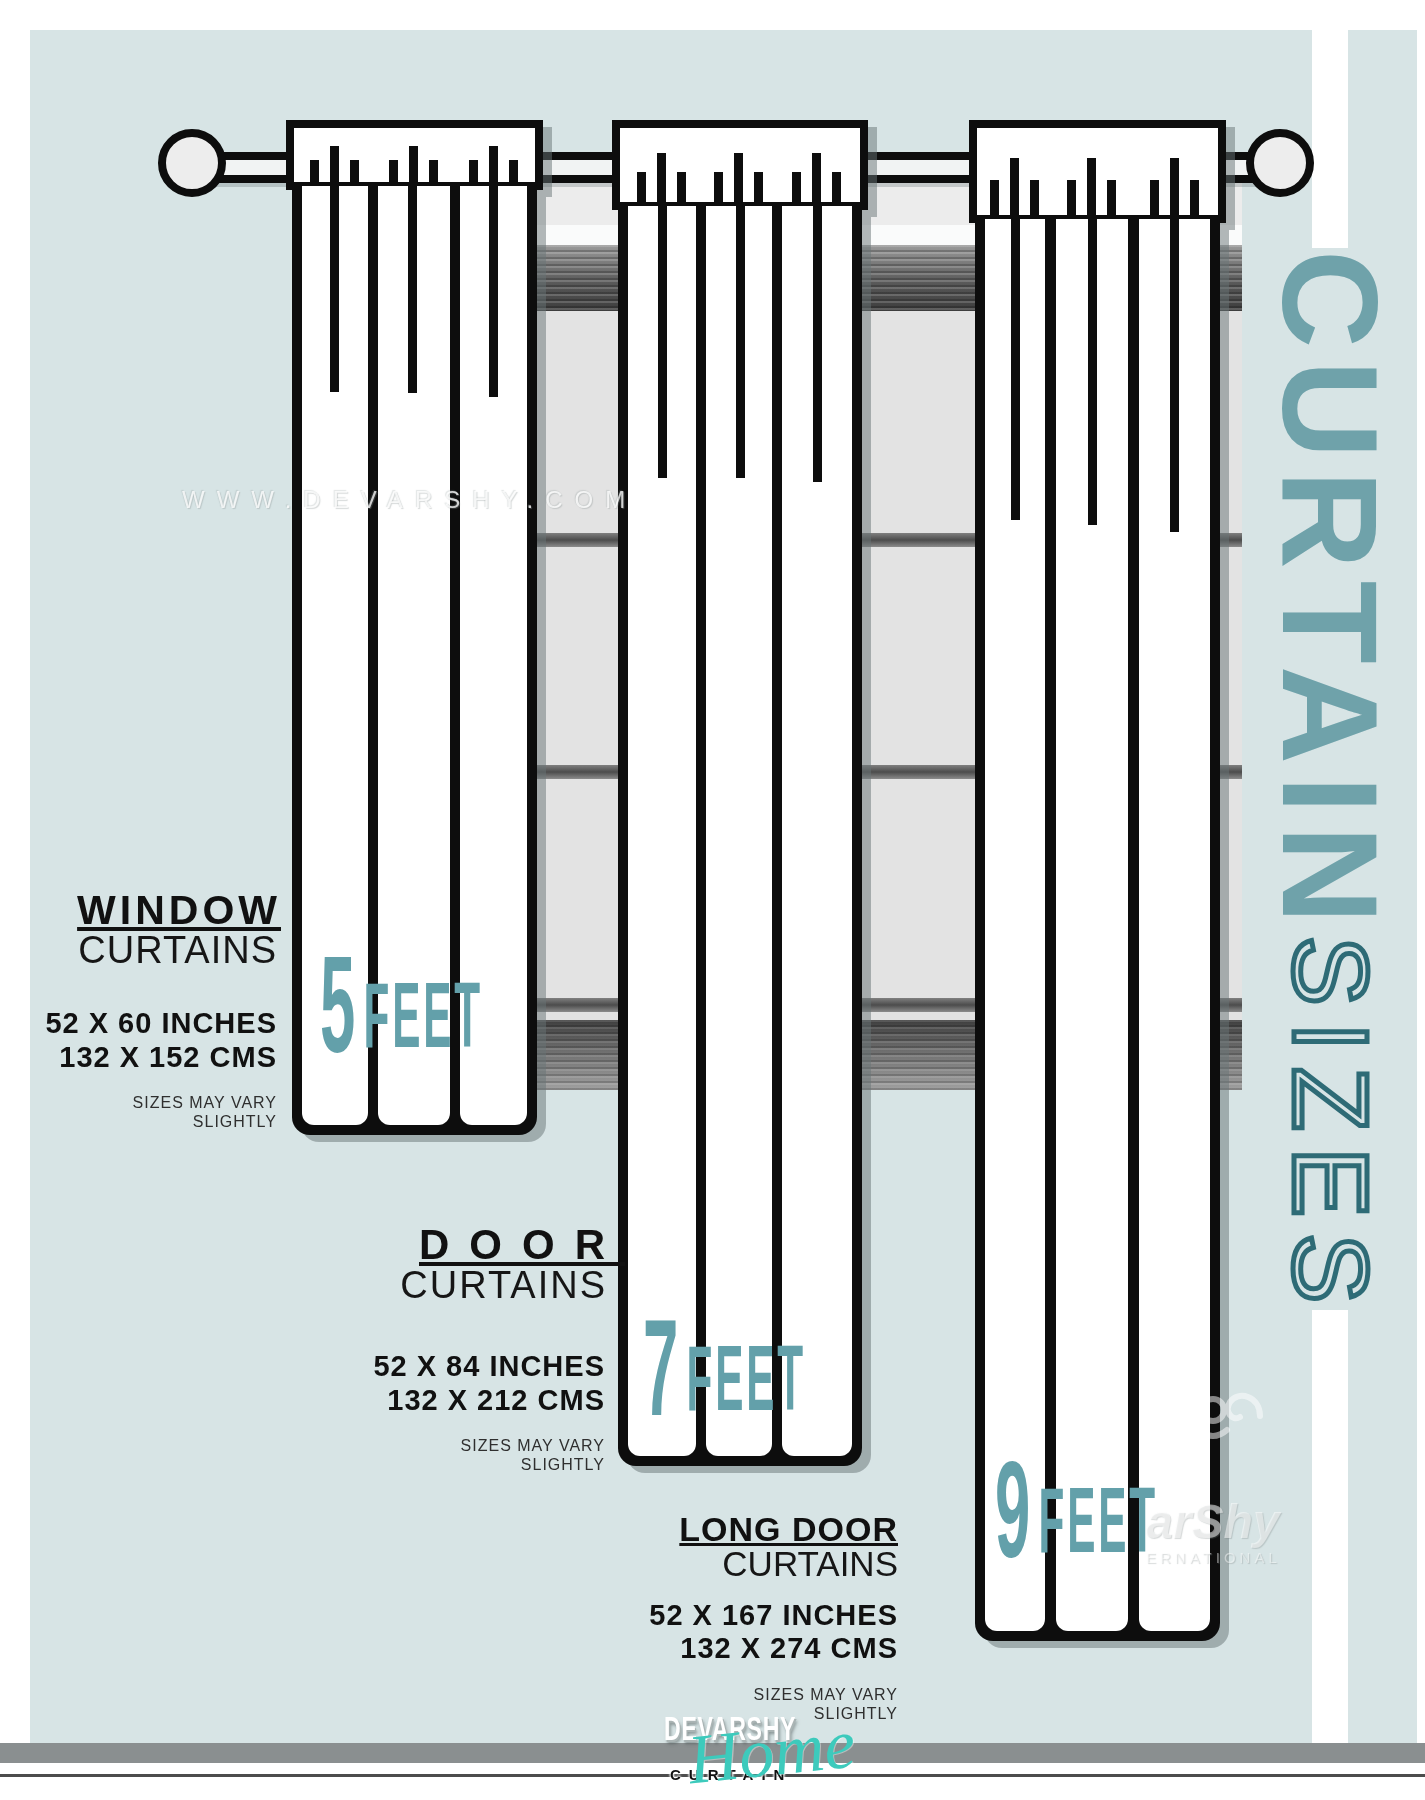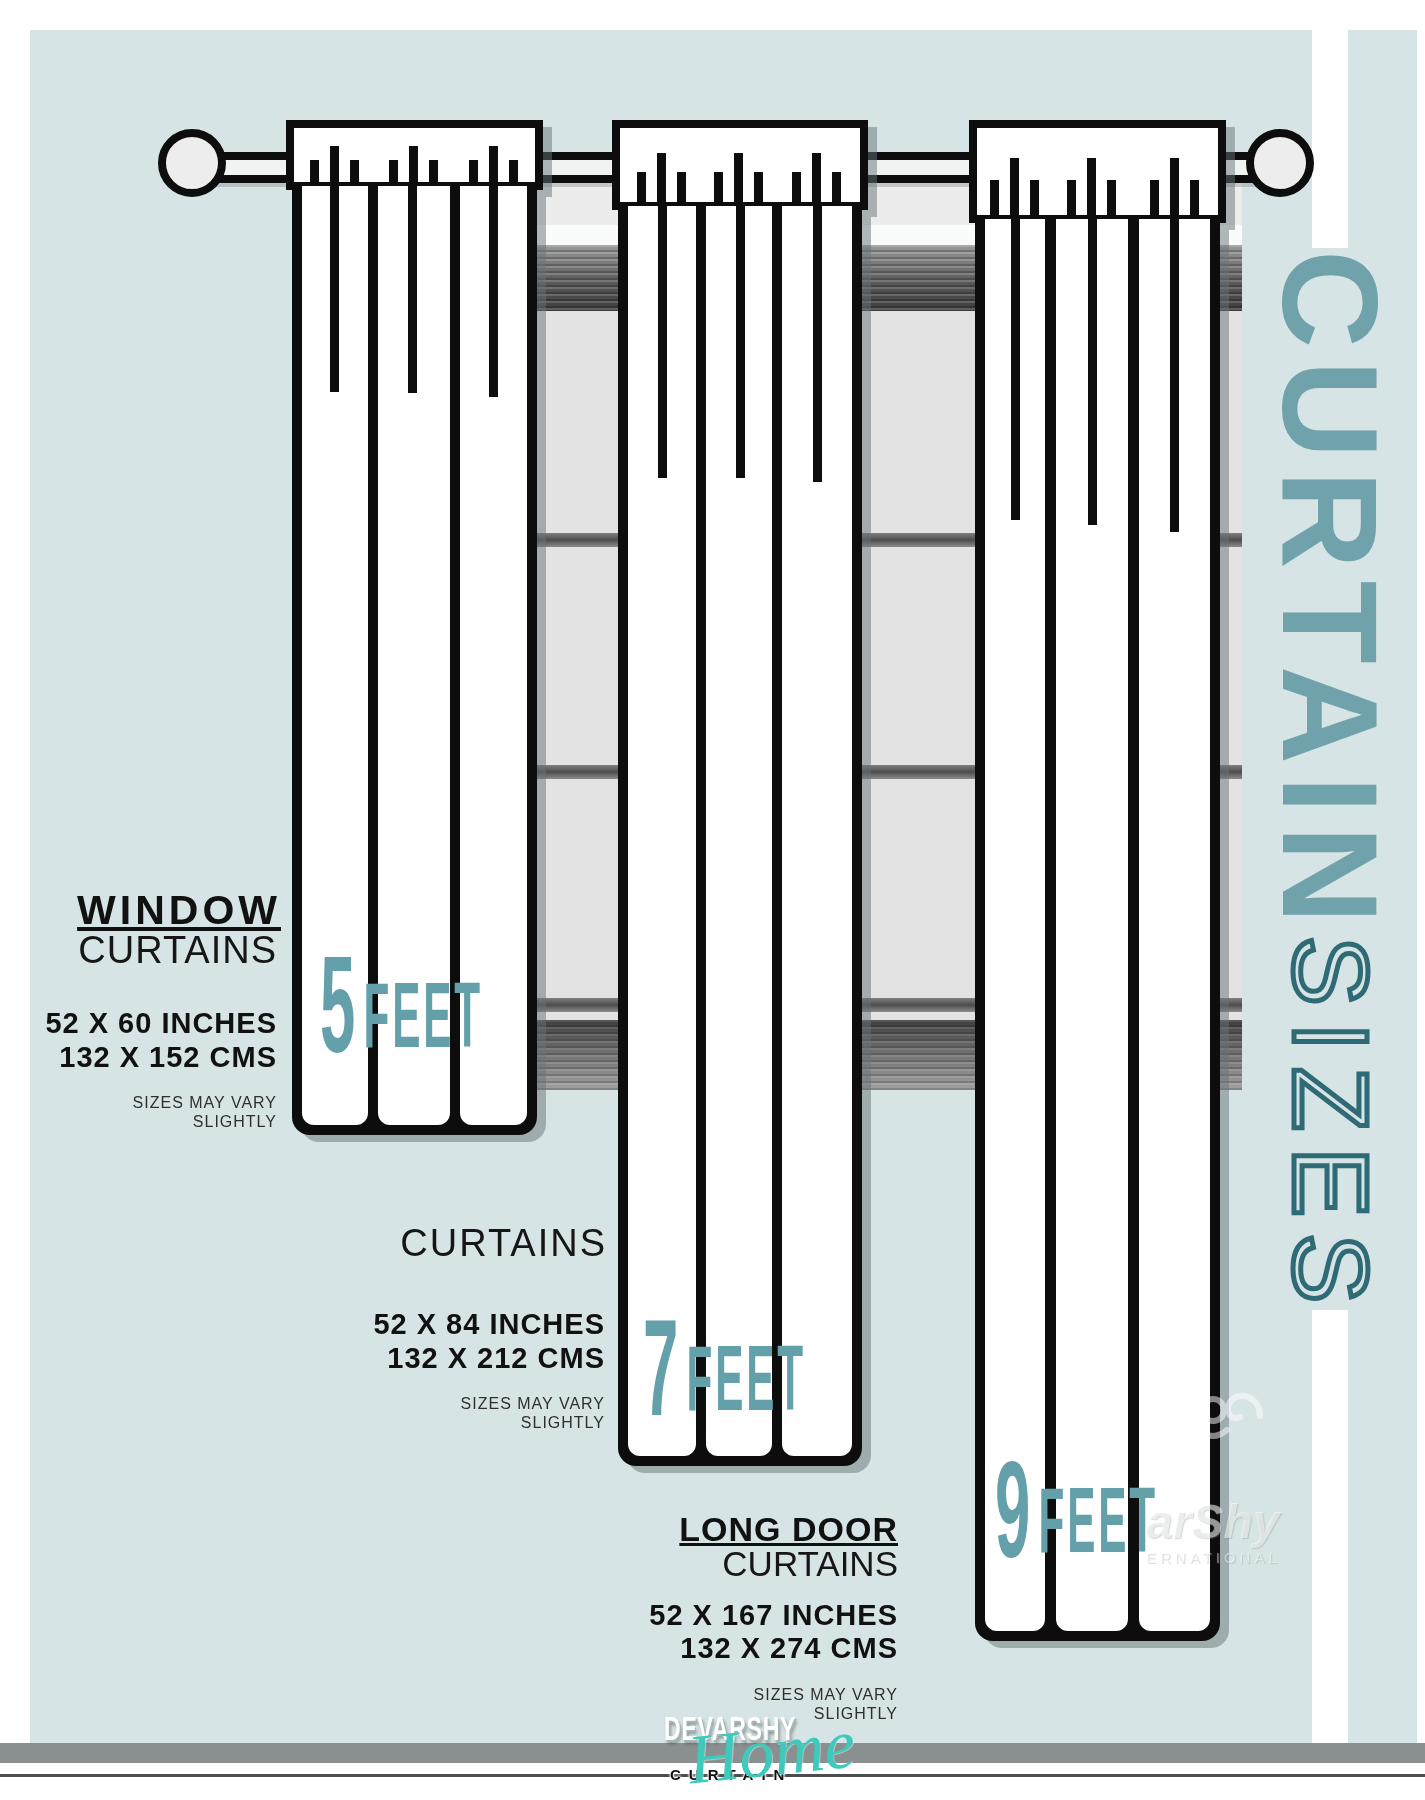--- a/index.html
+++ b/index.html
@@ -185,20 +185,21 @@
       <div class="c-body" style="left: 975px; top: 219px; width: 245px; height: 1422px;">
         <div class="c-panel" style="left: 10px; width: 60px; height: 1412px;"></div>
         <div class="c-panel" style="left: 81px; width: 72px; height: 1412px;"></div>
         <div class="c-panel" style="left: 164px; width: 71px; height: 1412px;"></div>
       </div>
       <div class="c-fold" style="left: 1011px; top: 219px; height: 301px;"></div>
       <div class="c-fold" style="left: 1088px; top: 219px; height: 306px;"></div>
       <div class="c-fold" style="left: 1170px; top: 219px; height: 313px;"></div>
     </div>
 
+  <div class="wm-url">WWW.DEVARSHY.COM</div>
 
   <div class="feet feet-0">
     <span class="feet-num">5</span>
     <span class="feet-word">FEET</span>
   </div>
   <div class="feet feet-1">
     <span class="feet-num">7</span>
     <span class="feet-word">FEET</span>
   </div>
   <div class="feet feet-2">
@@ -209,20 +210,21 @@
   <div class="sec sec-0">
     <div class="sec-h1">WINDOW</div>
     <div class="sec-h2">CURTAINS</div>
     <div class="sec-size first">52 X 60 INCHES</div>
     <div class="sec-size">132 X 152 CMS</div>
     <div class="sec-note first">SIZES MAY VARY</div>
     <div class="sec-note">SLIGHTLY</div>
   </div>
 
   <div class="sec sec-1">
+    <div class="sec-h1">DOOR</div>
     <div class="sec-h2">CURTAINS</div>
     <div class="sec-size first">52 X 84 INCHES</div>
     <div class="sec-size">132 X 212 CMS</div>
     <div class="sec-note first">SIZES MAY VARY</div>
     <div class="sec-note">SLIGHTLY</div>
   </div>
 
   <div class="sec sec-2">
     <div class="sec-h1">LONG DOOR</div>
     <div class="sec-h2">CURTAINS</div>

